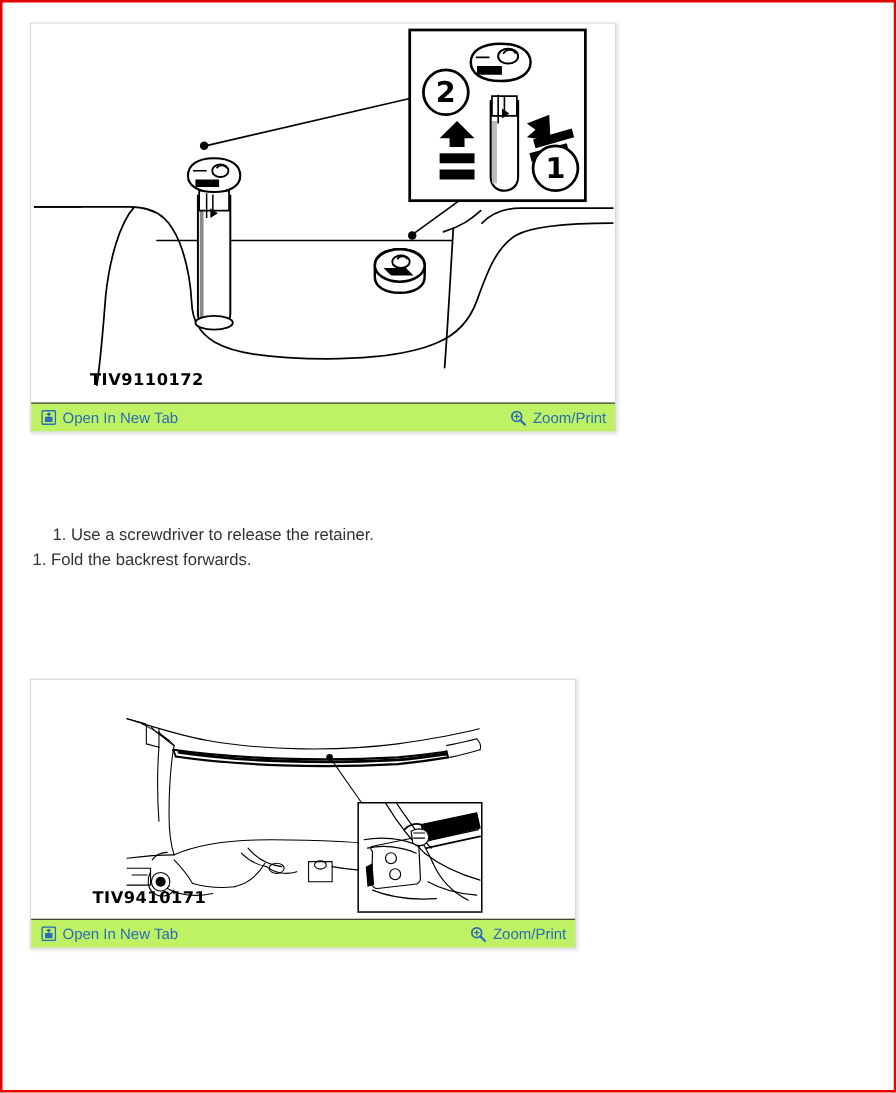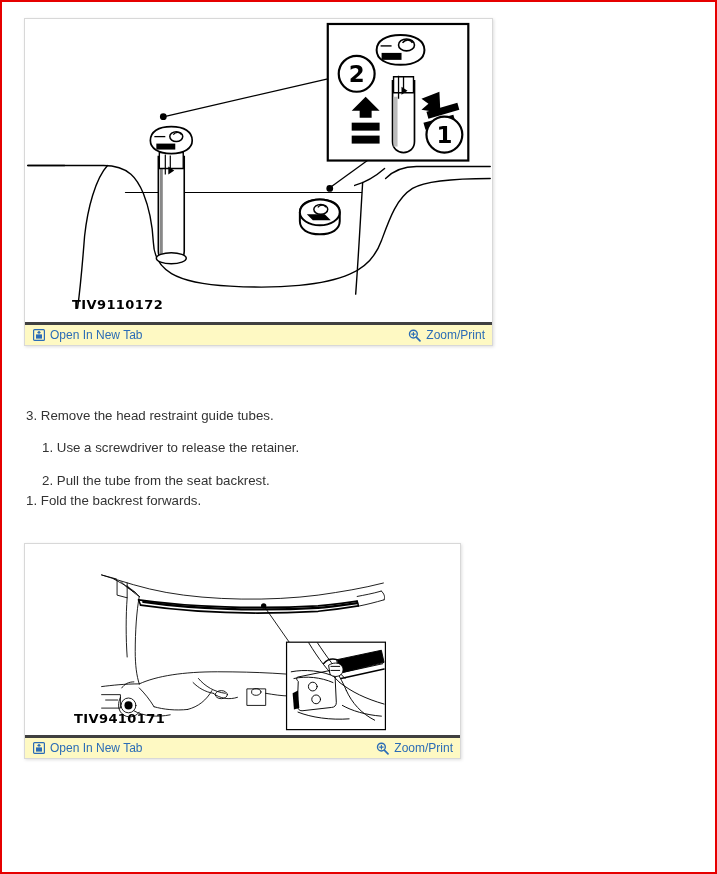--- a/index.html
+++ b/index.html
@@ -62,22 +62,22 @@
     margin-left: 41px;
   }
   #figure-1 .figure-caption { left: 6px; bottom: 33px; }
   #figure-2 .figure-caption { left: 8px; bottom: 32px; }
 
   
   .figure-footer {
     position: absolute;
     left: 0; right: 0; bottom: 0;
     height: 23px;
-    background: #fef9c3;
-    border-top: 3px solid #404040;
+    background: #bef264;
+    border-top: 1px solid #404040;
     box-sizing: border-box;
     display: flex;
     align-items: center;
     justify-content: space-between;
     padding: 0 7px 0 8px;
   }
   .footer-action {
     display: flex;
     align-items: center;
     gap: 5px;
@@ -222,23 +222,21 @@
               <path d="M8.3 8.1 L12 11.8" stroke="#2b6cb6" stroke-width="1.7" stroke-linecap="round"></path>
               <path d="M5.4 3.3 L5.4 6.9 M3.6 5.1 L7.2 5.1" stroke="#2b6cb6" stroke-width="1.1" stroke-linecap="round"></path>
             </svg>
           </span>
           <span class="action-label">Zoom/Print</span>
         </div>
       </div>
     </div>
 
     <div id="instructions">
-      <div class="instruction-line level-1">3. Remove the head restraint guide tubes.</div>
       <div class="instruction-line level-2">1. Use a screwdriver to release the retainer.</div>
-      <div class="instruction-line level-2">2. Pull the tube from the seat backrest.</div>
       <div class="instruction-line level-1">1. Fold the backrest forwards.</div>
     </div>
 
     <div class="figure-panel" id="figure-2">
       <div class="figure-canvas">
         <svg viewBox="0 0 435 284" preserveAspectRatio="xMidYMid meet" xmlns="http://www.w3.org/2000/svg">
           <g fill="none" stroke="#000" stroke-width="1.3" stroke-linecap="round" stroke-linejoin="round">
 
             <path d="M8 46 C40 56 70 66 104 72 C170 84 260 85 330 76 C365 71 396 66 427 58"></path>
             <path d="M8 46 L30 52"></path>

